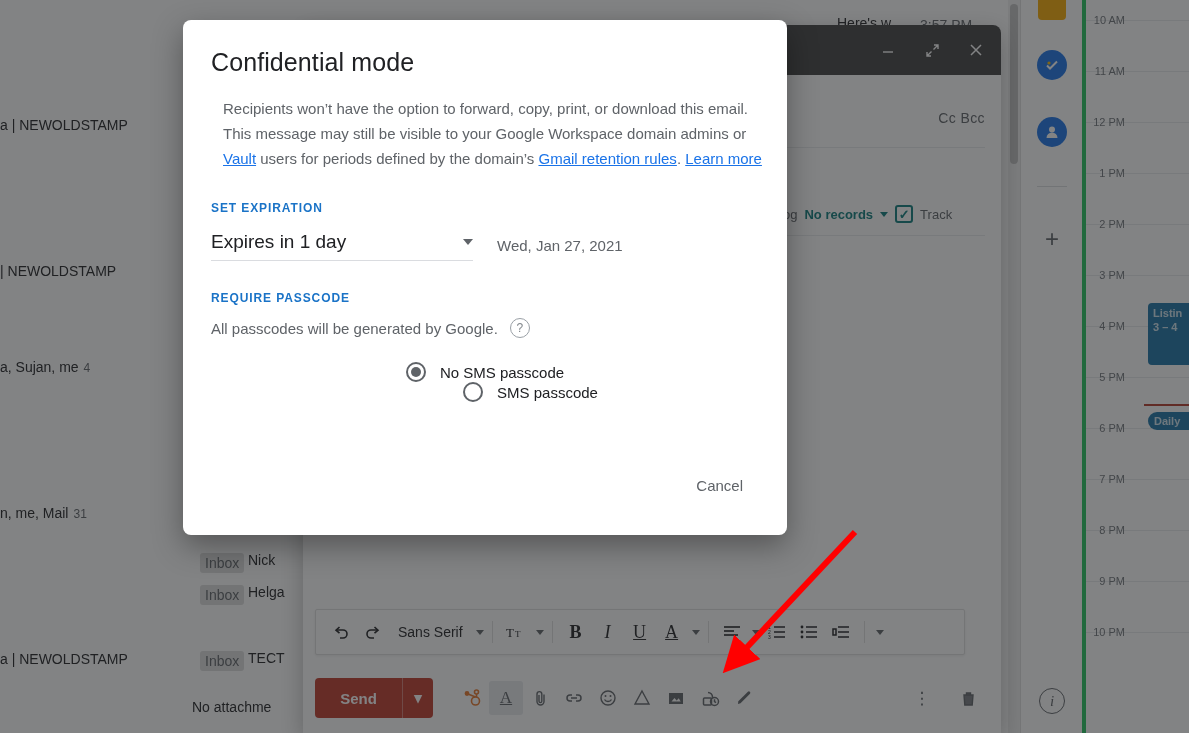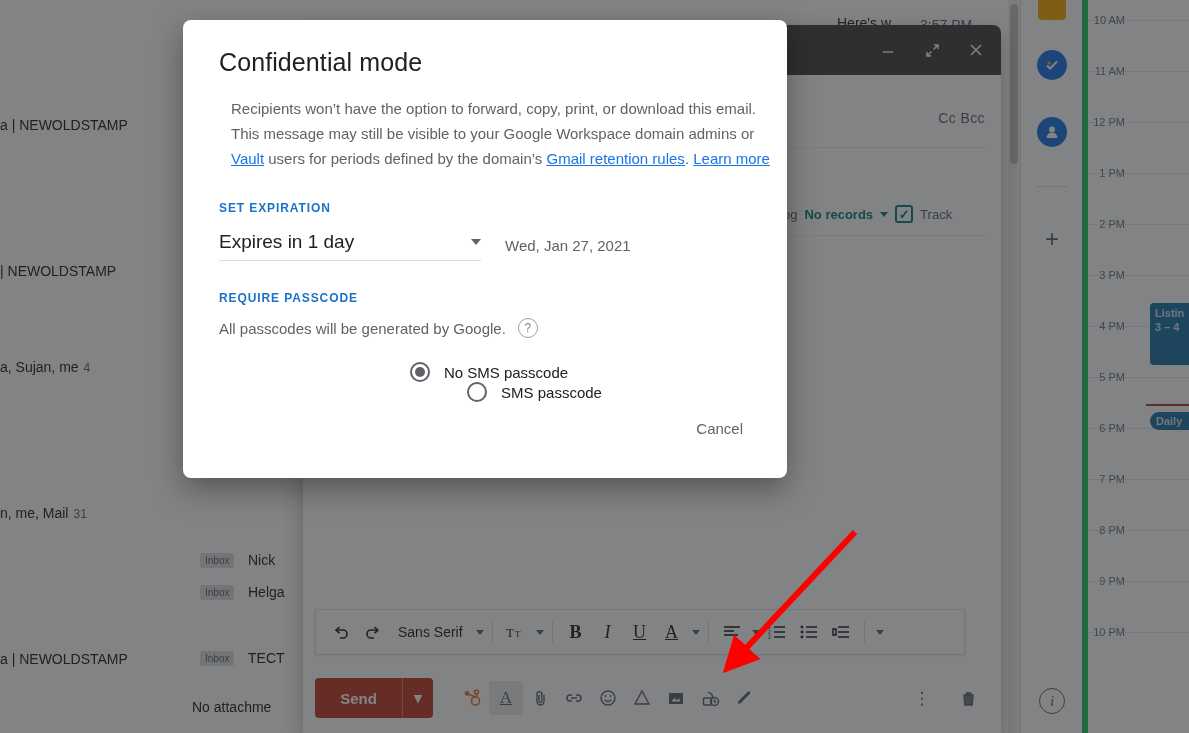--- a/index.html
+++ b/index.html
@@ -11,21 +11,21 @@
   }
   .app { position: relative; width: 1189px; height: 733px; background: #fff; }
 
   
   .bg { position: absolute; inset: 0; background: #ffffff; }
 
   .mail-list { position: absolute; left: 0; top: 0; width: 1008px; height: 733px; background: #fff; }
   .sender { position: absolute; font-size: 14px; color: #202124; white-space: nowrap; }
   .sender .cnt { color: #5f6368; font-size: 12px; margin-left: 5px; }
   .lbl-inbox {
-    position: absolute; font-size: 10px; color: #5f6368;
+    position: absolute; font-size: 14px; color: #5f6368;
     background: #ddd; border-radius: 3px; padding: 2px 5px;
   }
   .snip { position: absolute; font-size: 14px; color: #202124; white-space: nowrap; }
   .time { position: absolute; font-size: 14px; color: #5f6368; }
 
   
   .list-scroll {
     position: absolute; left: 1008px; top: 0; width: 12px; height: 733px; background: #f1f1f1;
   }
   .list-scroll .thumb {
@@ -51,21 +51,21 @@
   .rail-info {
     position: absolute; left: 18px; top: 688px; width: 26px; height: 26px;
     border: 1.6px solid #5f6368; border-radius: 50%;
     display: flex; align-items: center; justify-content: center;
     font-size: 15px; color: #5f6368; font-family: "Liberation Serif", serif; font-style: italic;
   }
 
   
   .cal {
     position: absolute; left: 1082px; top: 0; width: 107px; height: 733px;
-    background: #fff; border-left: 6px solid #22c55e;
+    background: #fff; border-left: 4px solid #22c55e;
   }
   .cal-row { position: absolute; left: 0; width: 107px; height: 1px; background: #e8eaed; }
   .cal-time {
     position: absolute; right: 64px; font-size: 11px; color: #70757a;
     white-space: nowrap; transform: translateY(-6px);
   }
   .cal-ev {
     position: absolute; left: 62px; width: 52px;
     background: #1a73a7; border-radius: 4px; color: #cfe3ef;
     font-size: 11px; font-weight: bold; padding: 3px 5px; overflow: hidden;
@@ -127,23 +127,23 @@
     width: 34px; height: 34px; display: flex; align-items: center; justify-content: center;
     color: #5f6368; font-size: 17px;
   }
   .tool-ico.hl { background: #e8eaed; border-radius: 3px; }
 
   
   .overlay { position: absolute; inset: 0; background: rgba(32,33,36,.56); }
 
   
   .dialog {
-    position: absolute; left: 183px; top: 20px; width: 604px; height: 458px;
+    position: absolute; left: 183px; top: 20px; width: 604px; height: 515px;
     background: #fff; border-radius: 8px; box-shadow: 0 11px 30px rgba(0,0,0,.35);
-    padding: 28px 28px 0 36px;
+    padding: 28px 28px 0 28px;
   }
   .dlg-title { font-size: 25px; color: #202124; font-weight: normal; letter-spacing: .1px; }
   .dlg-body {
     margin-top: 19px; font-size: 15px; line-height: 25px; color: #5f6368; width: 548px; margin-left: 12px;
   }
   .dlg-body a { color: #1a73e8; text-decoration: underline; }
   .sect-label {
     margin-top: 30px; font-size: 12px; font-weight: bold; color: #1a73c7;
     letter-spacing: .9px;
   }

